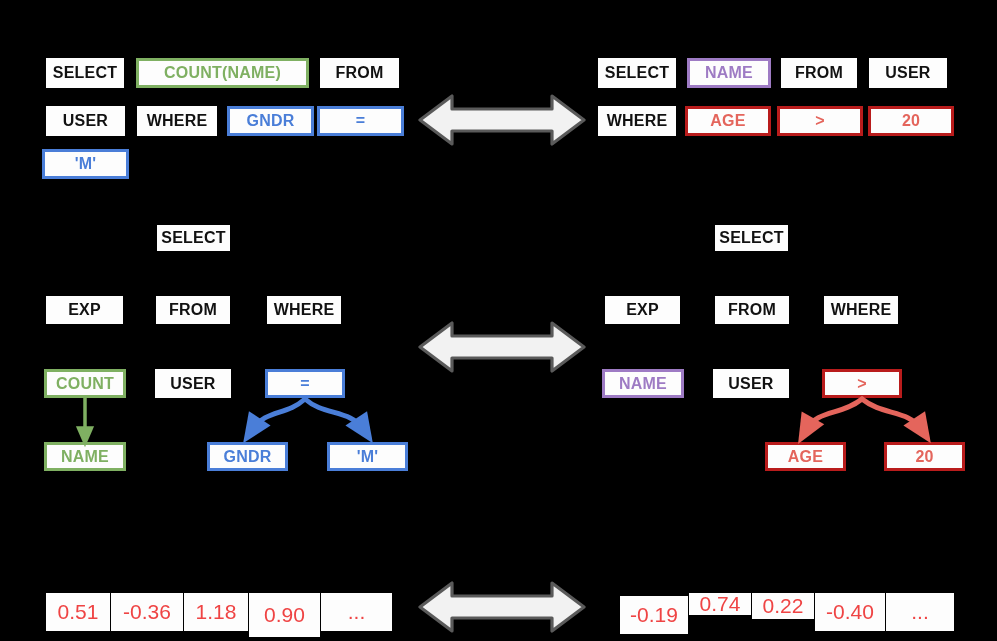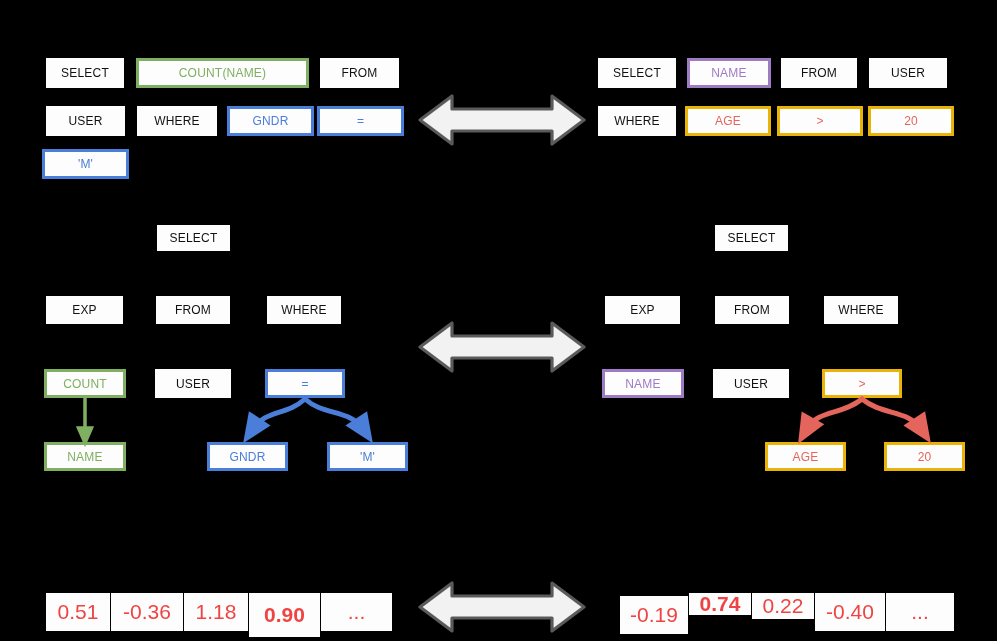--- a/index.html
+++ b/index.html
@@ -5,31 +5,32 @@
   html,body{margin:0;padding:0;background:#000;}
   body{width:997px;height:641px;position:relative;overflow:hidden;
        font-family:"Liberation Sans","DejaVu Sans",sans-serif;}
   #stage{position:absolute;left:0;top:0;width:997px;height:641px;}
 
   
   .tok{
     position:absolute;
     background:#fdfdfd;
     display:flex;align-items:center;justify-content:center;
-    font-size:12px;line-height:1;
+    font-size:16px;line-height:1;
     color:#111;
     box-sizing:border-box;
     white-space:nowrap;
     letter-spacing:.2px;
+    font-weight:bold;
   }
   .tok.plain{border:1px solid #fdfdfd;}
   .tok.green {border:3px solid #7fb062;color:#7fb062;}
   .tok.blue  {border:3px solid #4a7ed8;color:#4a7ed8;}
   .tok.purple{border:3px solid #9e7bc4;color:#9e7bc4;}
-  .tok.red   {border:3px solid #eab308;color:#e4655c;}
+  .tok.red   {border:3px solid #b91c1c;color:#e4655c;}
 
   
   .vcell{
     position:absolute;background:#fdfdfd;color:#ef4444;
     display:flex;align-items:center;justify-content:center;
     font-size:21px;box-sizing:border-box;white-space:nowrap;
   }
 
   
   .ov{position:absolute;left:0;top:0;width:997px;height:641px;pointer-events:none;}
@@ -54,41 +55,41 @@
       <div class="tok plain" style="left: 267px; top: 296px; width: 74px; height: 28px;">WHERE</div>
       <div class="tok green" style="left: 44px; top: 369px; width: 82px; height: 29px;">COUNT</div>
       <div class="tok plain" style="left: 155px; top: 369px; width: 76px; height: 29px;">USER</div>
       <div class="tok blue" style="left: 265px; top: 369px; width: 80px; height: 29px;">=</div>
       <div class="tok green" style="left: 44px; top: 442px; width: 82px; height: 29px;">NAME</div>
       <div class="tok blue" style="left: 207px; top: 442px; width: 81px; height: 29px;">GNDR</div>
       <div class="tok blue" style="left: 327px; top: 442px; width: 81px; height: 29px;">'M'</div>
       <div class="vcell" style="left: 46px; top: 593px; width: 64px; height: 38px;">0.51</div>
       <div class="vcell" style="left: 111px; top: 593px; width: 72px; height: 38px;">-0.36</div>
       <div class="vcell" style="left: 184px; top: 593px; width: 64px; height: 38px;">1.18</div>
-      <div class="vcell" style="left: 249px; top: 593px; width: 71px; height: 44px; font-weight: bold;">0.90</div>
+      <div class="vcell" style="left: 249px; top: 593px; width: 71px; height: 44px;">0.90</div>
       <div class="vcell" style="left: 321px; top: 593px; width: 71px; height: 38px;">...</div>
       <div class="tok plain" style="left: 598px; top: 58px; width: 78px; height: 30px;">SELECT</div>
       <div class="tok purple" style="left: 687px; top: 58px; width: 84px; height: 30px;">NAME</div>
       <div class="tok plain" style="left: 781px; top: 58px; width: 76px; height: 30px;">FROM</div>
       <div class="tok plain" style="left: 869px; top: 58px; width: 78px; height: 30px;">USER</div>
       <div class="tok plain" style="left: 598px; top: 106px; width: 78px; height: 30px;">WHERE</div>
       <div class="tok red" style="left: 685px; top: 106px; width: 86px; height: 30px;">AGE</div>
       <div class="tok red" style="left: 777px; top: 106px; width: 86px; height: 30px;">&gt;</div>
       <div class="tok red" style="left: 868px; top: 106px; width: 86px; height: 30px;">20</div>
       <div class="tok plain" style="left: 715px; top: 225px; width: 73px; height: 26px;">SELECT</div>
       <div class="tok plain" style="left: 605px; top: 296px; width: 75px; height: 28px;">EXP</div>
       <div class="tok plain" style="left: 715px; top: 296px; width: 74px; height: 28px;">FROM</div>
       <div class="tok plain" style="left: 824px; top: 296px; width: 74px; height: 28px;">WHERE</div>
       <div class="tok purple" style="left: 602px; top: 369px; width: 82px; height: 29px;">NAME</div>
       <div class="tok plain" style="left: 713px; top: 369px; width: 76px; height: 29px;">USER</div>
       <div class="tok red" style="left: 822px; top: 369px; width: 80px; height: 29px;">&gt;</div>
       <div class="tok red" style="left: 765px; top: 442px; width: 81px; height: 29px;">AGE</div>
       <div class="tok red" style="left: 884px; top: 442px; width: 81px; height: 29px;">20</div>
       <div class="vcell" style="left: 620px; top: 560px; width: 68px; height: 38px; margin-top: 36px;">-0.19</div>
-      <div class="vcell" style="left: 689px; top: 593px; width: 62px; height: 22px; font-weight: bold;">0.74</div>
+      <div class="vcell" style="left: 689px; top: 593px; width: 62px; height: 22px;">0.74</div>
       <div class="vcell" style="left: 752px; top: 593px; width: 62px; height: 26px;">0.22</div>
       <div class="vcell" style="left: 815px; top: 593px; width: 70px; height: 38px;">-0.40</div>
       <div class="vcell" style="left: 886px; top: 593px; width: 68px; height: 38px;">...</div>
     </div>
 
   <svg class="ov" viewBox="0 0 997 641" xmlns="http://www.w3.org/2000/svg">
     <defs>
       <marker id="mg" markerWidth="7" markerHeight="7" refX="3.2" refY="3.2" orient="auto" markerUnits="strokeWidth">
         <path d="M0.4,0.6 L6.4,3.2 L0.4,5.8 z" fill="#7fb062"></path>
       </marker>

